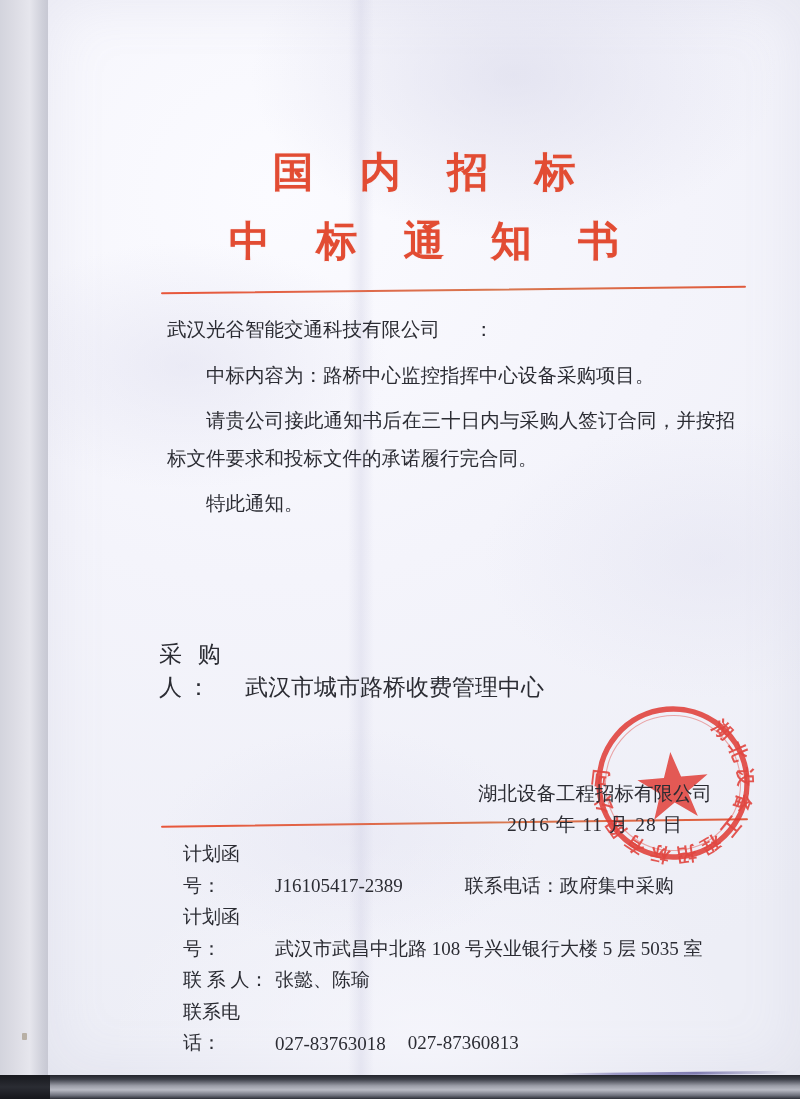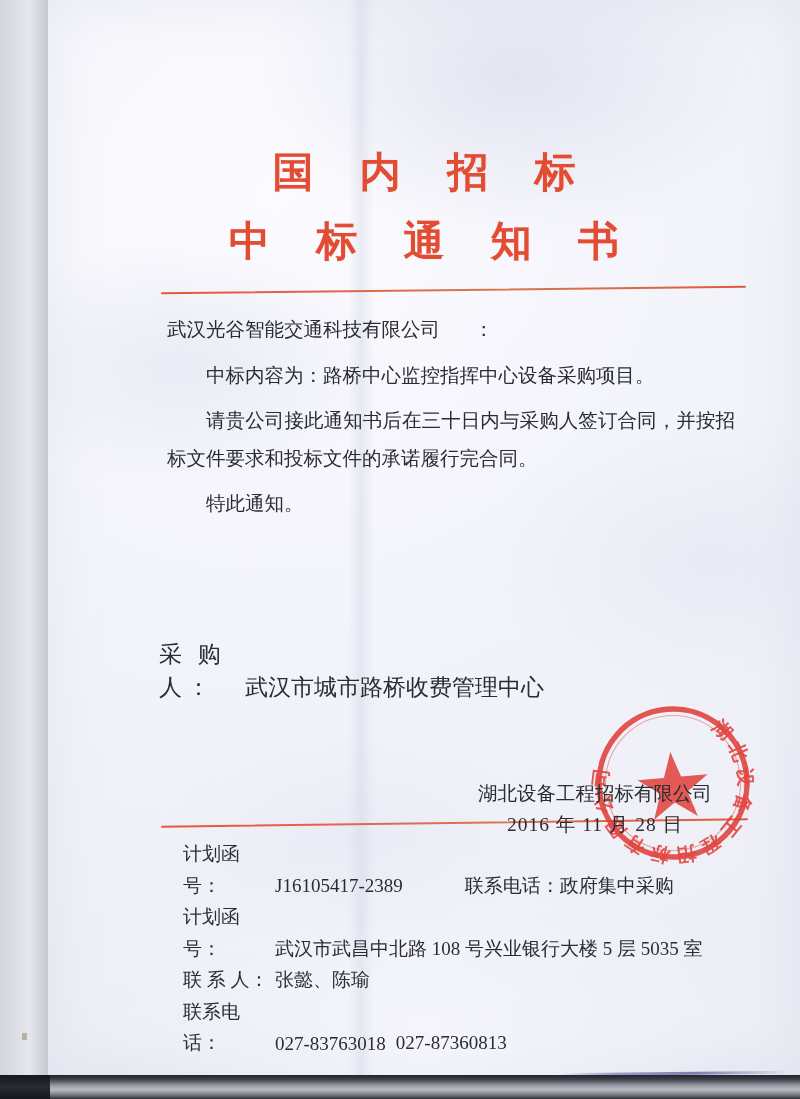--- a/index.html
+++ b/index.html
@@ -119,21 +119,21 @@
   }
   .sign-right .date{letter-spacing:1px;}
 
   .footer{
     position:absolute;left:111px;top:838px;width:600px;
     font-size:19px;line-height:31.5px;color:#2b2c33;
   }
   .footer .lbl{display:inline-block;width:92px;letter-spacing:4px;margin-left:24px;}
   .footer .lbl.nosp{letter-spacing:0;}
   .footer .col2{display:inline-block;margin-left:62px;}
-  .footer .phone2{margin-left:10px;}
+  .footer .phone2{margin-left:22px;}
 
   
   .seal{
     position:absolute;left:536px;top:694px;
     width:178px;height:178px;
     z-index:2;pointer-events:none;
     opacity:.92;
     transform:rotate(-5deg);
   }
   .seal svg{display:block;}

